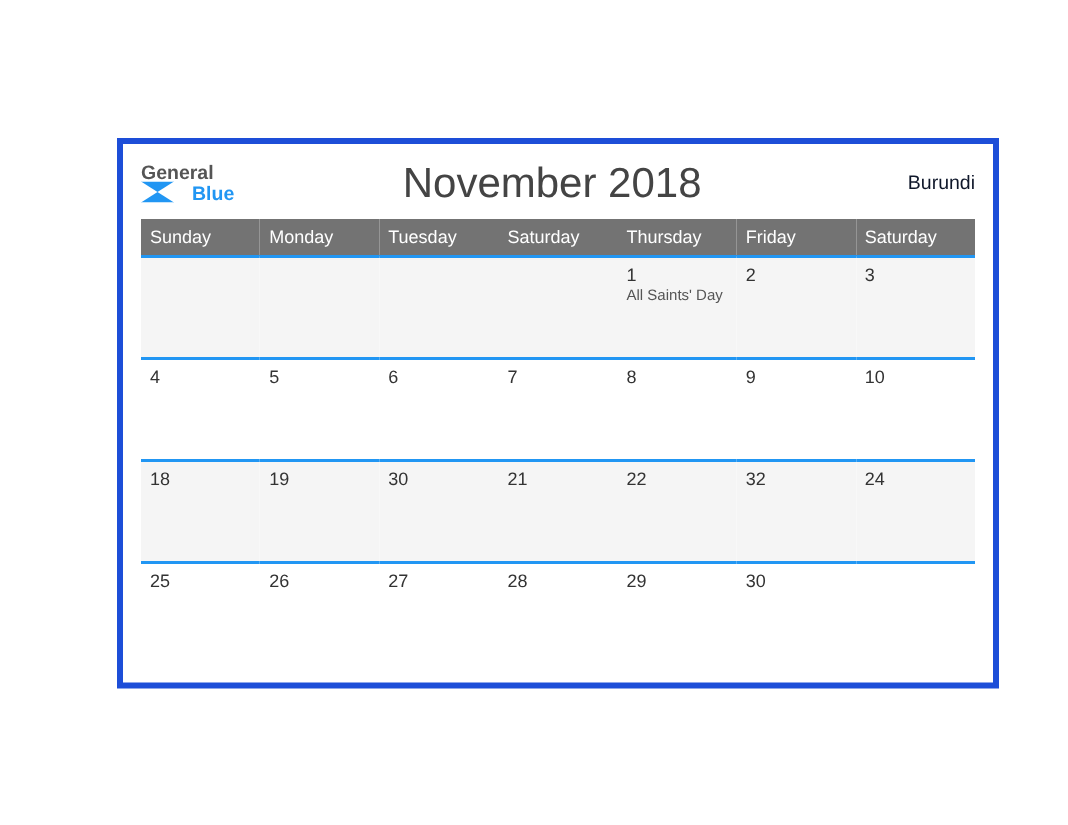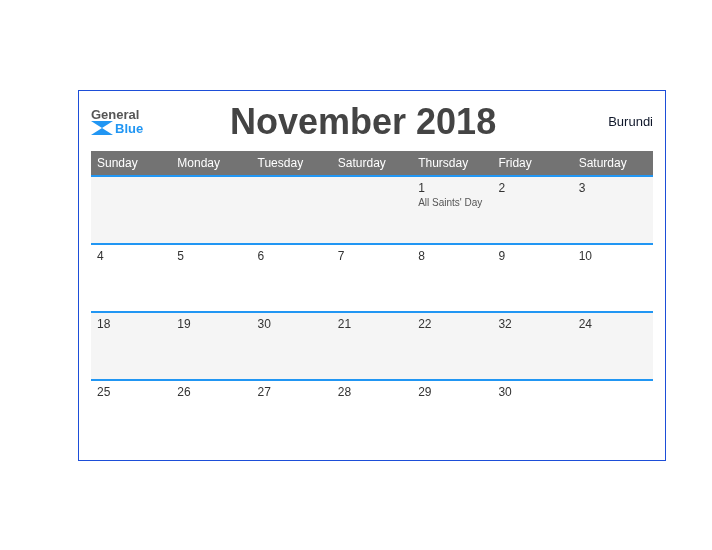--- a/index.html
+++ b/index.html
@@ -8,21 +8,21 @@
       background: #fff;
       display: flex;
       justify-content: center;
       align-items: center;
       width: 712px;
       height: 550px;
     }
     .calendar-container {
       width: 588px;
       background: #fff;
-      border: 1px solid #1d4ed8;
+      border: 4px solid #1d4ed8;
       padding: 10px 12px 12px 12px;
       margin-left: 32px;
     }
     .calendar-header {
       display: flex;
       align-items: center;
       justify-content: space-between;
       margin-bottom: 8px;
     }
     .logo {
@@ -31,35 +31,35 @@
       line-height: 1;
     }
     .logo-general {
       font-size: 13px;
       font-weight: bold;
       color: #555;
     }
     .logo-blue {
       display: flex;
       align-items: flex-end;
-      gap: 2px;
+      gap: 12px;
     }
     .logo-blue-text {
       font-size: 13px;
       font-weight: bold;
       color: #2196f3;
     }
     .logo-flag {
       width: 22px;
       height: 14px;
     }
     .calendar-title {
-      font-size: 36px;
+      font-size: 28px;
       color: #444;
-      font-weight: bold;
+      font-weight: normal;
       text-align: center;
       flex: 1;
     }
     .country-label {
       font-size: 13px;
       color: #0f172a;
       text-align: right;
       min-width: 70px;
     }
     .calendar-table {

